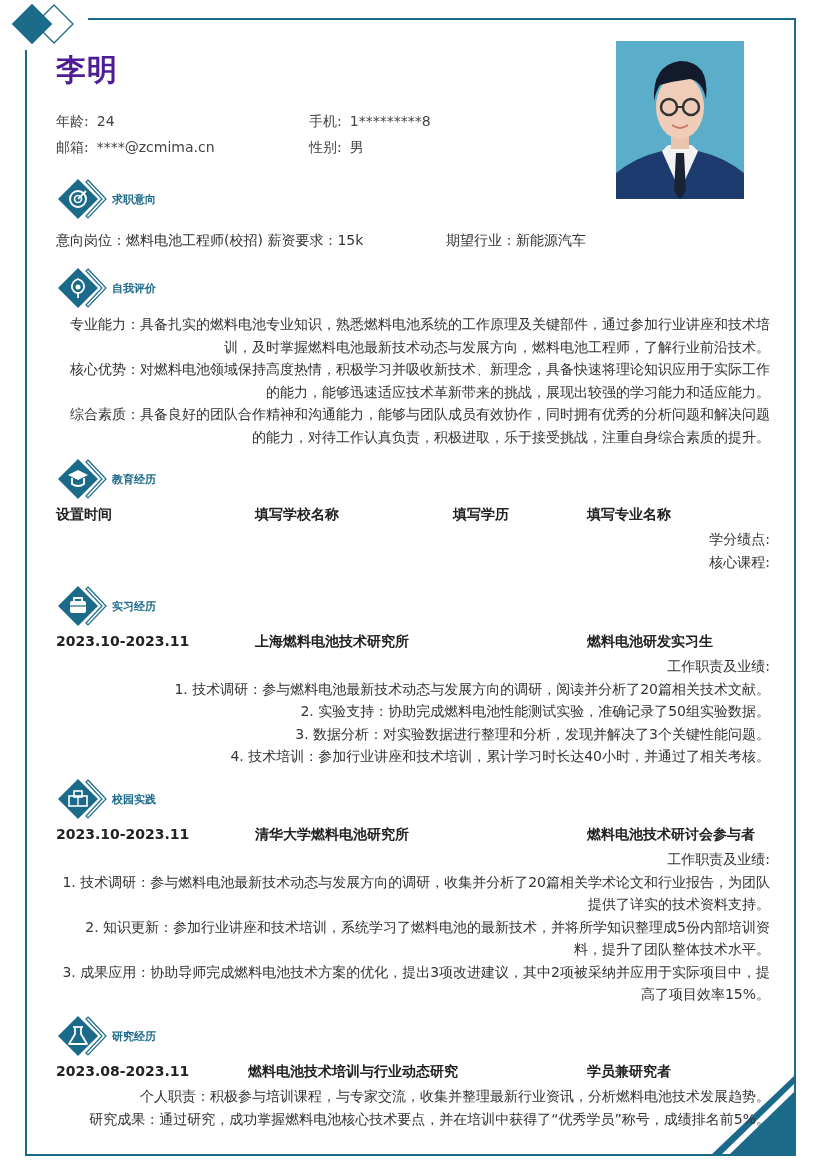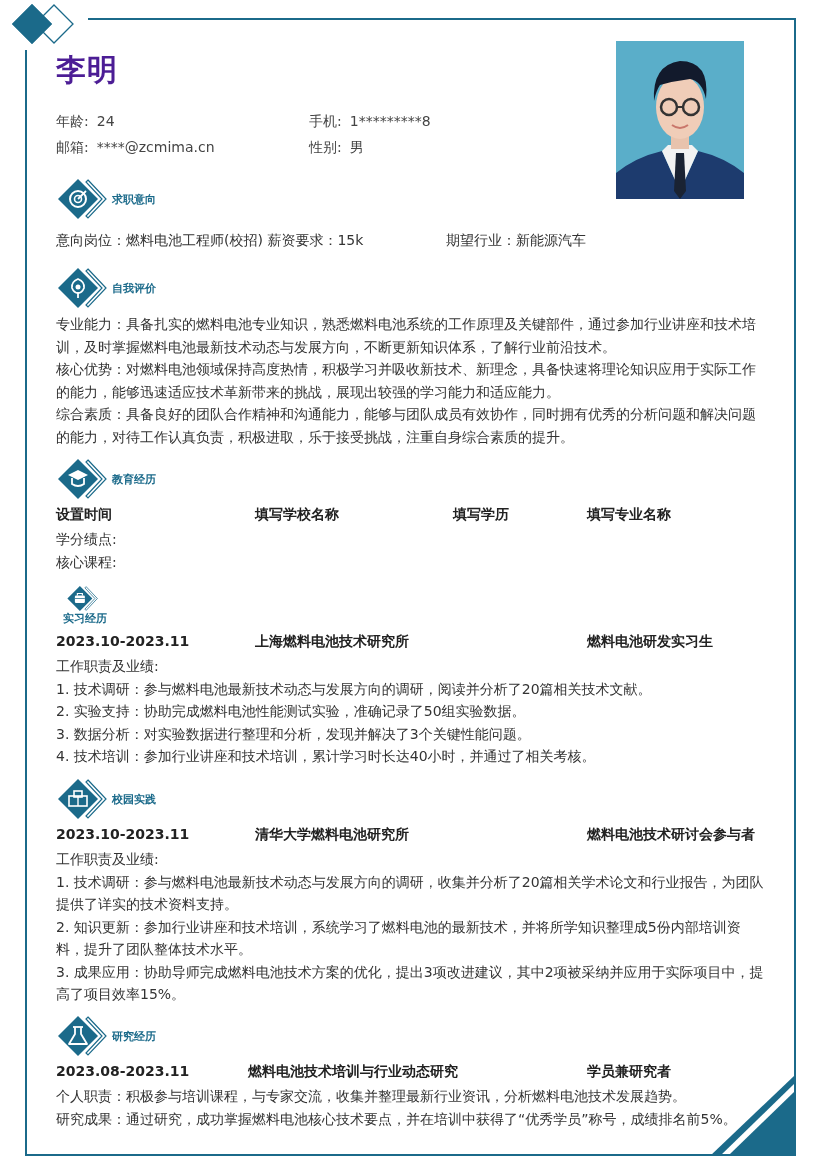--- a/index.html
+++ b/index.html
@@ -21,21 +21,21 @@
 
   .photo { position:absolute; left:616px; top:41px; width:128px; height:158px; background:#5aaec9; overflow:hidden; }
 
   .sec-head { position:absolute; left:58px; height:40px; display:flex; align-items:center; }
   .sec-icon { width:50px; height:40px; position:relative; }
   .sec-title { font-size:11px; font-weight:bold; color:#1b6a8a; margin-left:4px; }
 
   .text { position:absolute; left:56px; width:714px; font-size:14px; line-height:22.5px; color:#333; }
   .row { position:absolute; left:56px; width:714px; font-size:14px; font-weight:bold; color:#222; height:20px; }
   .row span { position:absolute; top:0; white-space:nowrap; }
-  .line { display:block; }
+  .line { display:block;text-align:right; }
 </style>
 </head>
 <body>
 
 <div class="frame-left"></div>
 <div class="frame-top"></div>
 <div class="frame-right"></div>
 <div class="frame-bottom"></div>
 
 <svg class="corner-diamonds" viewBox="0 0 70 46">
@@ -101,21 +101,21 @@
     <polygon points="30,1 48,20 30,39 28,37 44,20 28,3" fill="none" stroke="#1b6a8a" stroke-width="1.2"></polygon>
     <polygon points="20,0 40,20 20,40 0,20" fill="#1b6a8a"></polygon>
     <path d="M20,11 Q27,14 26,20 Q24,25 20,25 Q16,25 14,20 Q13,14 20,11 Z" fill="none" stroke="#fff" stroke-width="1.8"></path>
     <circle cx="20" cy="19" r="2.5" fill="#fff"></circle>
     <line x1="20" y1="25" x2="20" y2="30" stroke="#fff" stroke-width="1.8"></line>
   </svg>
   <span class="sec-title">自我评价</span>
 </div>
 <div class="text" style="top:313px;">
   <span class="line">专业能力：具备扎实的燃料电池专业知识，熟悉燃料电池系统的工作原理及关键部件，通过参加行业讲座和技术培</span>
-  <span class="line">训，及时掌握燃料电池最新技术动态与发展方向，不断更新知识体系，了解行业前沿技术。</span>
+  <span class="line">训，及时掌握燃料电池最新技术动态与发展方向，燃料电池工程师，了解行业前沿技术。</span>
   <span class="line">核心优势：对燃料电池领域保持高度热情，积极学习并吸收新技术、新理念，具备快速将理论知识应用于实际工作</span>
   <span class="line">的能力，能够迅速适应技术革新带来的挑战，展现出较强的学习能力和适应能力。</span>
   <span class="line">综合素质：具备良好的团队合作精神和沟通能力，能够与团队成员有效协作，同时拥有优秀的分析问题和解决问题</span>
   <span class="line">的能力，对待工作认真负责，积极进取，乐于接受挑战，注重自身综合素质的提升。</span>
 </div>
 
 <div class="sec-head" style="top:459px;">
   <svg class="sec-icon" viewBox="0 0 50 40">
     <polygon points="30,1 48,20 30,39 28,37 44,20 28,3" fill="none" stroke="#1b6a8a" stroke-width="1.2"></polygon>
     <polygon points="20,0 40,20 20,40 0,20" fill="#1b6a8a"></polygon>
@@ -128,21 +128,21 @@
   <span style="left:0;">设置时间</span>
   <span style="left:199px;">填写学校名称</span>
   <span style="left:397px;">填写学历</span>
   <span style="left:531px;">填写专业名称</span>
 </div>
 <div class="text" style="top:528px;">
   <span class="line">学分绩点:</span>
   <span class="line">核心课程:</span>
 </div>
 
-<div class="sec-head" style="top:586px;flex-direction:column;">
+<div class="sec-head" style="top:586px;">
   <svg class="sec-icon" viewBox="0 0 50 40">
     <polygon points="30,1 48,20 30,39 28,37 44,20 28,3" fill="none" stroke="#1b6a8a" stroke-width="1.2"></polygon>
     <polygon points="20,0 40,20 20,40 0,20" fill="#1b6a8a"></polygon>
     <rect x="12" y="15" width="16" height="12" rx="2" fill="#fff"></rect>
     <path d="M16,15 L16,12 L24,12 L24,15" fill="none" stroke="#fff" stroke-width="1.8"></path>
     <line x1="12" y1="20" x2="28" y2="20" stroke="#1b6a8a" stroke-width="1.2"></line>
   </svg>
   <span class="sec-title">实习经历</span>
 </div>
 <div class="row" style="top:633px;">

